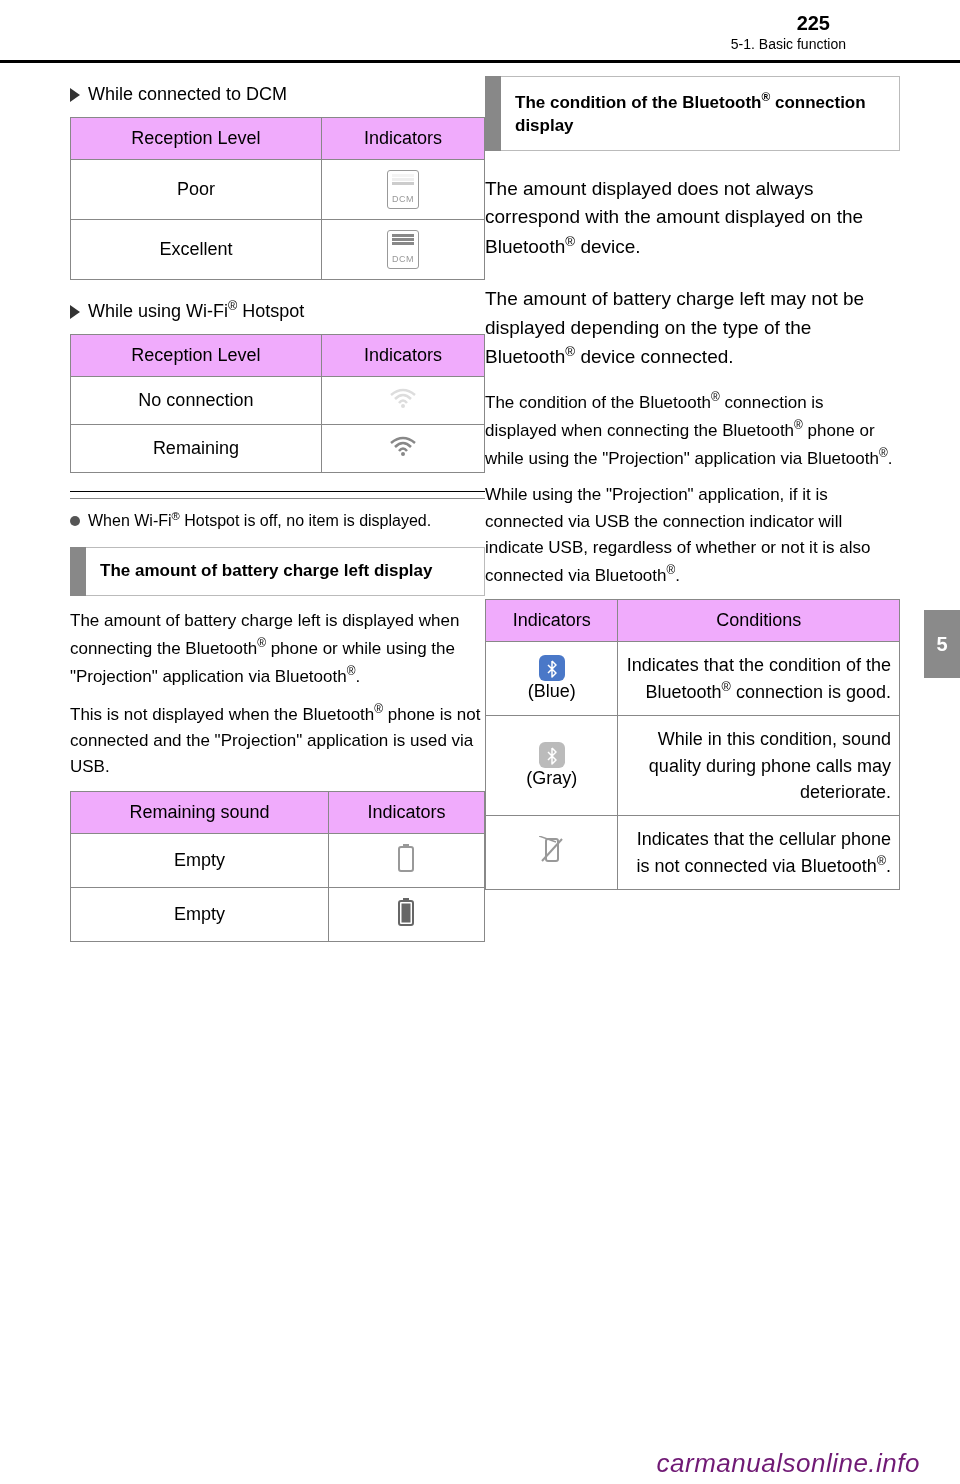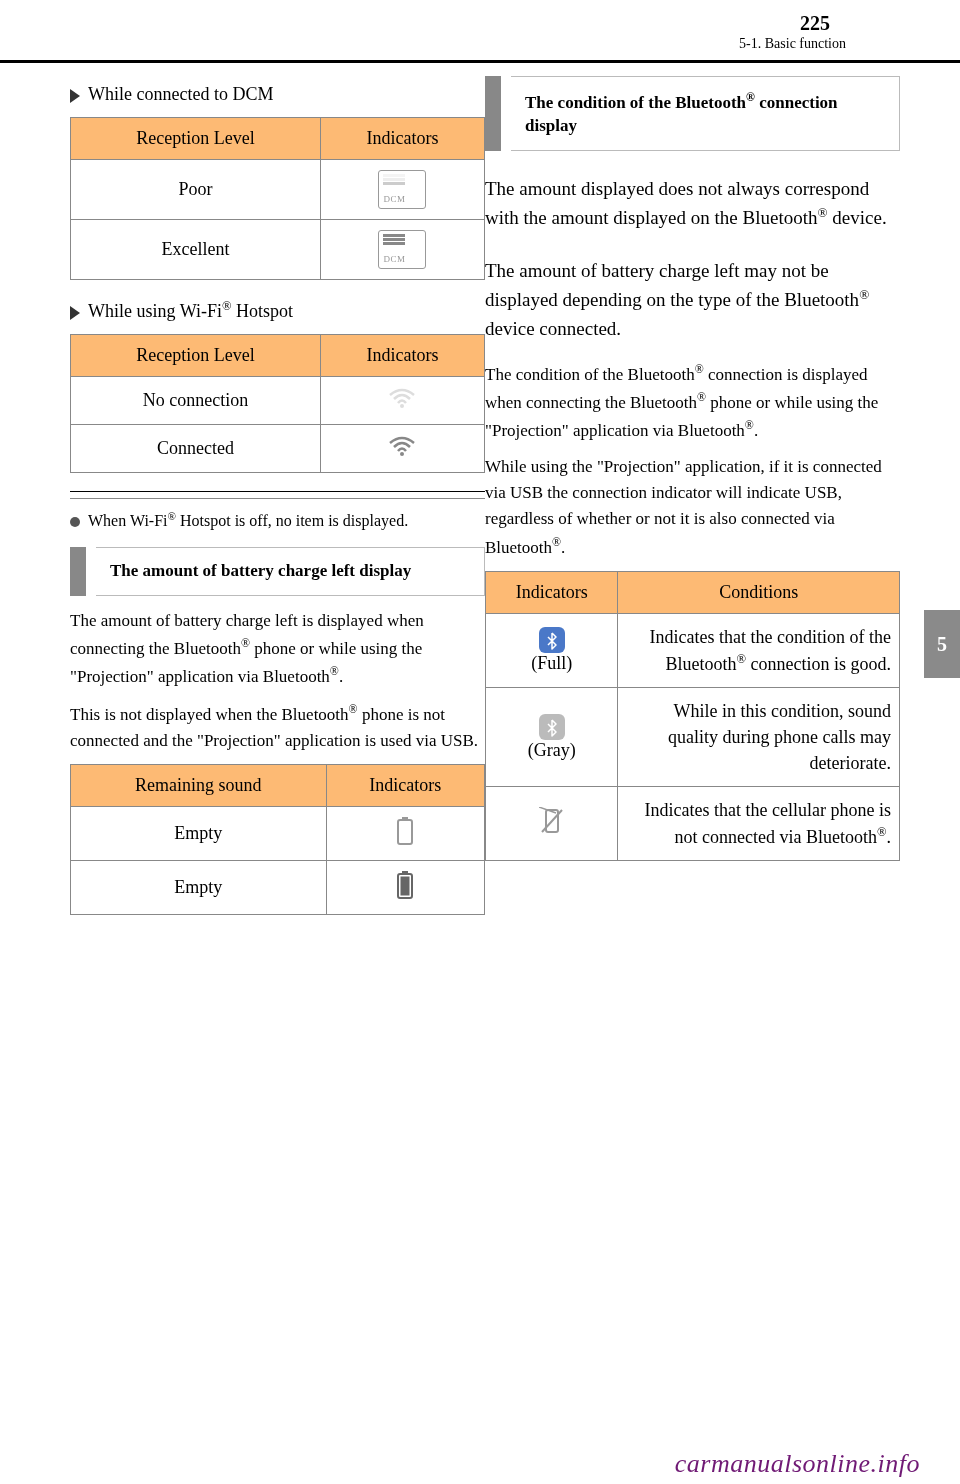--- a/index.html
+++ b/index.html
@@ -1,40 +1,40 @@
 <!DOCTYPE html>
 <html><head>
 <meta charset="utf-8">
 <style>
   * { box-sizing: border-box; margin: 0; padding: 0; }
   html, body { width: 960px; height: 1484px; background: #fff; font-family: Arial, Helvetica, sans-serif; color: #000; }
-  .page { position: relative; width: 960px; height: 1484px; padding: 0 60px 0 70px; font-family: Liberation Serif, serif; }
+  .page { position: relative; width: 960px; height: 1484px; padding: 0 60px 0 70px; }
   .header { position: relative; padding-top: 18px; height: 56px; }
   .page-num { position: absolute; right: 70px; top: 12px; font-size: 20px; font-weight: bold; }
   .section-title { position: absolute; right: 54px; top: 36px; font-size: 14px; }
   .hrule { position: absolute; left: 0; top: 60px; width: 960px; height: 3px; background: #000; }
   .columns { display: flex; margin-top: 20px; }
   .col { flex: 1 1 0; width: 380px; }
   .tri { display: inline-block; width: 0; height: 0; border-top: 7px solid transparent; border-bottom: 7px solid transparent; border-left: 10px solid #333; margin-right: 8px; vertical-align: middle; }
   .subhead { font-size: 18px; margin: 6px 0 10px 0; line-height: 1.4; }
   table.ind { border-collapse: collapse; width: 100%; margin-bottom: 18px; }
   table.ind th, table.ind td { border: 1px solid #888; padding: 10px 8px; text-align: center; font-size: 18px; font-weight: normal; }
-  table.ind th { background: #fdba74; }
+  table.ind th { background: #f0abfc; }
   table.cond td.cond-text { text-align: right; vertical-align: top; line-height: 1.45; }
-  .dcm-box { display: inline-block; border: 1px solid #999; border-radius: 3px; padding: 2px 20px 1px 4px; text-align: right; }
+  .dcm-box { display: inline-block; border: 1px solid #999; border-radius: 3px; padding: 2px 4px 1px 4px; text-align: right; }
   .dcm-bars { width: 22px; height: 12px; display: block; margin-bottom: 1px; }
   .dcm-lbl { font-size: 9px; color: #999; letter-spacing: 0.5px; }
   .wifi-svg { display: inline-block; }
   .divline { border: none; border-top: 1px solid #000; margin: 2px 0 0 0; }
   .divline2 { border: none; border-top: 1px solid #888; margin: 6px 0 8px 0; }
   .bullet-para { font-size: 16px; line-height: 1.5; margin-bottom: 12px; }
   .bullet-para .dot { display: inline-block; width: 10px; height: 10px; border-radius: 50%; background: #555; margin-right: 8px; vertical-align: middle; }
   .section-box { display: flex; margin: 14px 0 12px 0; }
   .section-bar { width: 16px; background: #888; }
-  .section-body { flex: 1; border: 1px solid #bbb; border-left: none; padding: 12px 14px; font-size: 17px; font-weight: bold; line-height: 1.35; margin-left: 10px; }
+  .section-body { flex: 1; border: 1px solid #bbb; border-left: none; padding: 12px 14px; font-size: 17px; font-weight: bold; line-height: 1.35; }
   .para { font-size: 17px; line-height: 1.55; margin-bottom: 10px; }
   .small-note { font-size: 19px; line-height: 1.5; margin-top: 24px; }
   .batt-svg { display:inline-block; }
   .bt-badge { display:inline-block; width:26px; height:26px; border-radius:6px; line-height:26px; text-align:center; color:#fff; font-size:16px; }
   .side-tab { position:absolute; right:0; top:610px; width:36px; height:68px; background:#8a8a8a; color:#fff; font-size:20px; font-weight:bold; display:flex; align-items:center; justify-content:center; }
   .footer { position:absolute; right:40px; bottom:5px; font-size:26px; color:#701a75; letter-spacing:0.5px; font-style:italic; }
   sup { font-size: 0.7em; }
 </style>
 </head>
 <body>
@@ -107,21 +107,21 @@
           <td>
             <svg class="wifi-svg" width="28" height="22" viewBox="0 0 28 22">
               <path d="M2 8 Q14 -2 26 8" stroke="#ddd" stroke-width="2.5" fill="none"></path>
               <path d="M6 12 Q14 4 22 12" stroke="#ddd" stroke-width="2.5" fill="none"></path>
               <path d="M10 16 Q14 11 18 16" stroke="#ddd" stroke-width="2.5" fill="none"></path>
               <circle cx="14" cy="19" r="2" fill="#ddd"></circle>
             </svg>
           </td>
         </tr>
         <tr>
-          <td>Connected</td>
+          <td>Remaining</td>
           <td>
             <svg class="wifi-svg" width="28" height="22" viewBox="0 0 28 22">
               <path d="M2 8 Q14 -2 26 8" stroke="#888" stroke-width="2.5" fill="none"></path>
               <path d="M6 12 Q14 4 22 12" stroke="#888" stroke-width="2.5" fill="none"></path>
               <path d="M10 16 Q14 11 18 16" stroke="#888" stroke-width="2.5" fill="none"></path>
               <circle cx="14" cy="19" r="2" fill="#888"></circle>
             </svg>
           </td>
         </tr>
       </tbody>
@@ -191,21 +191,21 @@
           <th style="width:32%;">Indicators</th>
           <th>Conditions</th>
         </tr>
         <tr>
           <td>
             <span class="bt-badge" style="background:#4a78c8;">
               <svg width="12" height="18" viewBox="0 0 12 18" style="vertical-align:middle;">
                     <path d="M6 1 L10 5 L6 9 L10 13 L6 17 L6 1 M2 5 L10 13 M2 13 L10 5" stroke="#fff" stroke-width="1.5" fill="none" stroke-linejoin="round"></path>
                   </svg>
             </span><br>
-            <span>(Full)</span>
+            <span>(Blue)</span>
           </td>
           <td class="cond-text">Indicates that the condition of the Bluetooth<sup>®</sup> connection is good.</td>
         </tr>
         <tr>
           <td>
             <span class="bt-badge" style="background:#bbb;">
               <svg width="12" height="18" viewBox="0 0 12 18" style="vertical-align:middle;">
                     <path d="M6 1 L10 5 L6 9 L10 13 L6 17 L6 1 M2 5 L10 13 M2 13 L10 5" stroke="#fff" stroke-width="1.5" fill="none" stroke-linejoin="round"></path>
                   </svg>
             </span><br>

